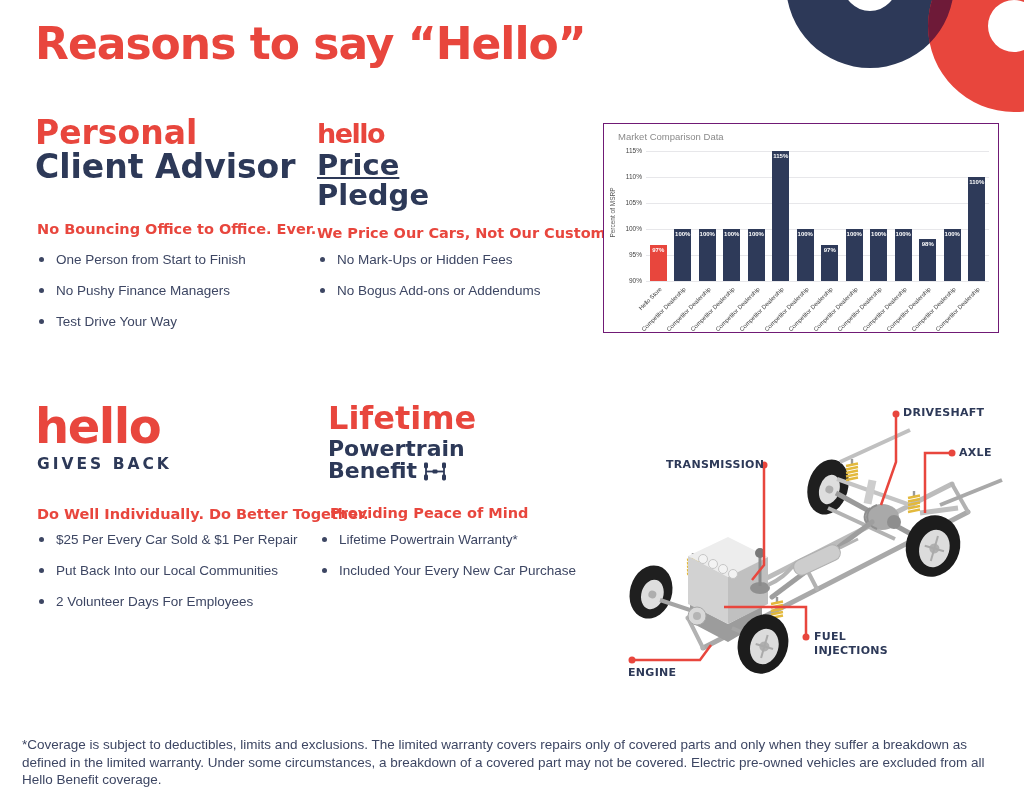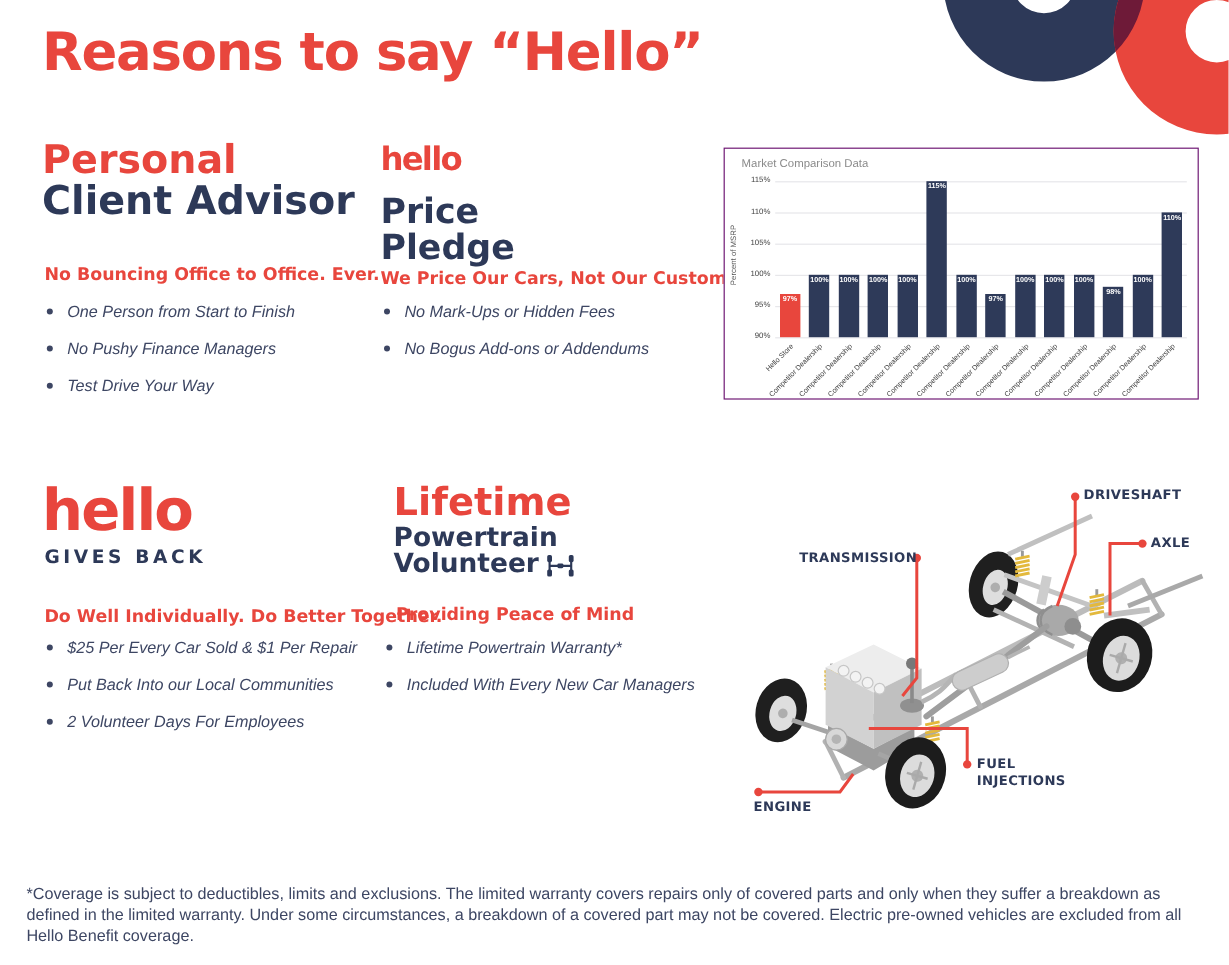--- a/index.html
+++ b/index.html
@@ -16,21 +16,21 @@
   
   .main-title{position:absolute;left:35px;top:18px;font-family:"DejaVu Sans",sans-serif;
     font-size:44px;font-weight:800;letter-spacing:-1px;color:var(--red);}
   .h-red{font-family:"DejaVu Sans",sans-serif;font-weight:800;color:var(--red);line-height:1.02;}
   .h-navy{font-family:"DejaVu Sans",sans-serif;font-weight:800;color:var(--navy);line-height:1.02;}
   .hello-logo{font-family:"DejaVu Sans",sans-serif;font-weight:800;color:var(--red);letter-spacing:-1.5px;}
   .subhead{position:absolute;font-size:14.5px;font-weight:700;color:var(--red);
     font-family:"DejaVu Sans",sans-serif;}
   .bullets{position:absolute;list-style:none;}
   .bullets li{display:flex;align-items:flex-start;margin-bottom:16px;
-    font-size:13.5px;color:var(--navy-text);font-style:italic;}
+    font-size:13.5px;color:var(--navy-text);}
   .b-dot{flex:0 0 auto;width:5px;height:5px;border-radius:50%;background:var(--navy-text);
     margin:5px 12px 0 0;}
   .abs{position:absolute;}
 
   
   #chart{position:absolute;left:603px;top:123px;width:396px;height:210px;
     border:1px solid #701a75;background:#fff;overflow:hidden;}
   .chart-title{position:absolute;left:14px;top:7px;font-size:9.5px;color:#8a8a8a;}
   .chart-ylabel{position:absolute;left:-22px;top:85px;font-size:6.5px;color:#555;
     transform:rotate(-90deg);width:60px;text-align:center;}
@@ -83,21 +83,21 @@
         <span>No Pushy Finance Managers</span>
       </li>
     <li>
         <span class="b-dot"></span>
         <span>Test Drive Your Way</span>
       </li>
   </ul>
 
   <div class="abs" style="left:317px;top:118px;">
     <div class="hello-logo" style="font-size:27px;">hello</div>
-    <div class="h-navy" style="font-size:29px;margin-top:13px;">Price</div>
+    <div class="h-navy" style="font-size:29px;margin-top:2px;text-decoration:underline;">Price</div>
     <div class="h-navy" style="font-size:29px;">Pledge</div>
   </div>
   <div class="subhead" style="left:317px;top:225px;">We Price Our Cars, Not Our Customers.</div>
   <ul class="bullets" style="left:320px;top:252px;">
     <li>
         <span class="b-dot"></span>
         <span>No Mark-Ups or Hidden Fees</span>
       </li>
     <li>
         <span class="b-dot"></span>
@@ -195,21 +195,21 @@
     <li>
         <span class="b-dot"></span>
         <span>2 Volunteer Days For Employees</span>
       </li>
   </ul>
 
   <div class="abs" style="left:328px;top:402px;">
     <div class="h-red" style="font-size:32px;">Lifetime</div>
     <div class="h-navy" style="font-size:22px;margin-top:3px;">Powertrain</div>
     <div class="warranty-row">
-      <div class="h-navy" style="font-size:22px;">Volunteer</div>
+      <div class="h-navy" style="font-size:22px;">Benefit</div>
       <svg width="24" height="19" viewBox="0 0 24 19">
         <g stroke="#2D3958" stroke-width="1.8" fill="none">
           <line x1="3" y1="4" x2="3" y2="15"></line>
           <line x1="21" y1="4" x2="21" y2="15"></line>
           <line x1="3" y1="9.5" x2="21" y2="9.5"></line>
         </g>
         <g fill="#2D3958">
           <rect x="1" y="0.5" width="4" height="6" rx="1.4"></rect>
           <rect x="1" y="12.5" width="4" height="6" rx="1.4"></rect>
           <rect x="19" y="0.5" width="4" height="6" rx="1.4"></rect>
@@ -220,21 +220,21 @@
     </div>
   </div>
   <div class="subhead" style="left:330px;top:505px;">Providing Peace of Mind</div>
   <ul class="bullets" style="left:322px;top:532px;">
     <li>
         <span class="b-dot"></span>
         <span>Lifetime Powertrain Warranty*</span>
       </li>
     <li>
         <span class="b-dot"></span>
-        <span>Included With Every New Car Managers</span>
+        <span>Included Your Every New Car Purchase</span>
       </li>
   </ul>
 
   <svg class="abs" style="left:615px;top:390px;width:400px;height:305px;" viewBox="615 390 400 305">
     <defs>
       <g id="spring">
         <line x1="0" y1="-9" x2="0" y2="-4" stroke="#9a9a9a" stroke-width="2.4"></line>
         <line x1="-6" y1="-2" x2="6" y2="-4.5" stroke="#E3B93C" stroke-width="2.4"></line>
         <line x1="-6" y1="1.5" x2="6" y2="-1" stroke="#E3B93C" stroke-width="2.4"></line>
         <line x1="-6" y1="5" x2="6" y2="2.5" stroke="#E3B93C" stroke-width="2.4"></line>

